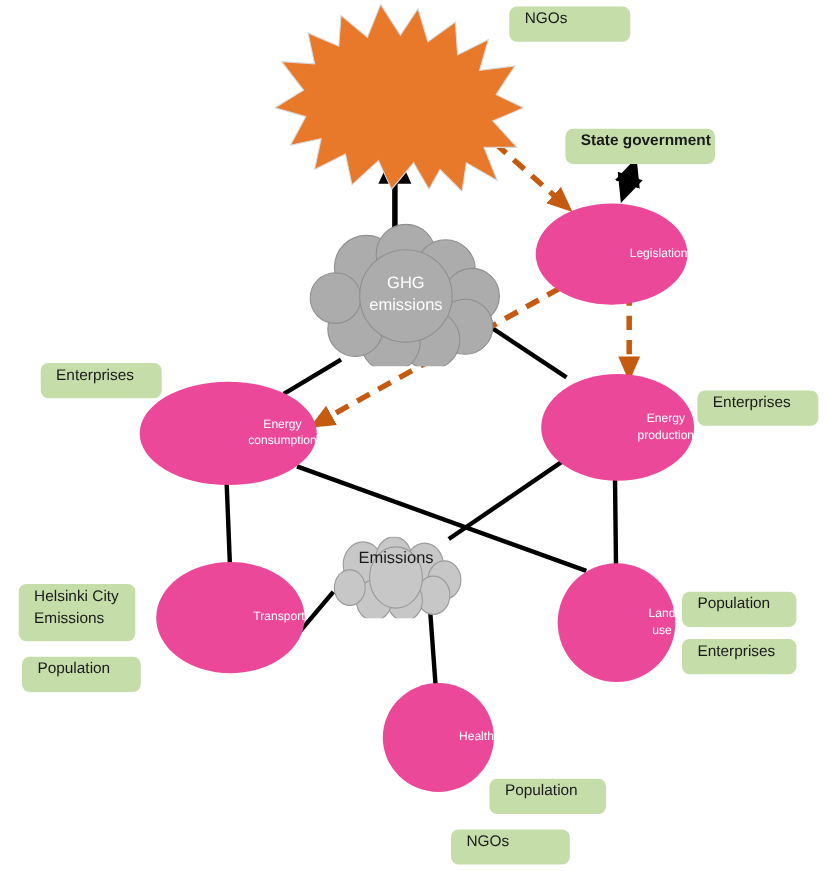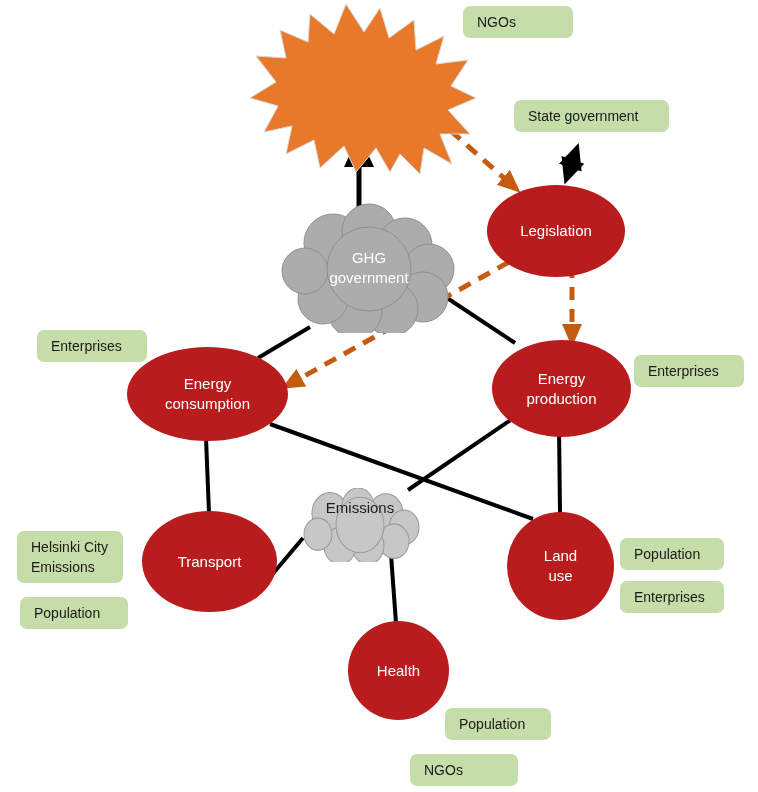--- a/index.html
+++ b/index.html
@@ -33,23 +33,24 @@
     justify-content: center;
     text-align: center;
     line-height: 1.32;
   }
   .node-label {
     display: block;
     white-space: pre-line;
   }
   .ellipse {
     border-radius: 50%;
-    background: #b91c1c;
+    background: #ec4899;
     color: #ffffff;
-    font-size: 15px;
+    font-size: 11px;
+    justify-content: flex-end;
   }
   .cloud-node {
     color: #ffffff;
     font-size: 15px;
   }
   .cloud-node.dark-text {
     color: #1a1a1a;
   }
   .cloud-node .node-label {
     position: relative;
@@ -63,21 +64,21 @@
     position: relative;
     z-index: 3;
   }
   .tag {
     position: absolute;
     background: #C5DDA8;
     border-radius: 7px;
     color: #1a1a1a;
     font-size: 14px;
     display: flex;
-    align-items: center;
+    align-items: flex-start;
     padding-left: 14px;
     line-height: 1.45;
     box-sizing: border-box;
   }
   .tag .tag-label {
     display: block;
     white-space: pre-line;
   }
   .shape-svg {
     position: absolute;
@@ -148,21 +149,21 @@
         <circle cx="148" cy="66" r="25"></circle>
         <circle cx="142" cy="94" r="25"></circle>
         <circle cx="110" cy="106" r="27"></circle>
         <circle cx="74" cy="108" r="27"></circle>
         <circle cx="42" cy="96" r="25"></circle>
         <circle cx="24" cy="68" r="23"></circle>
         <circle cx="88" cy="66" r="42"></circle>
       </g>
     </svg>
     <span class="node-label">GHG
-government</span>
+emissions</span>
   </div>
 
   <div class="node ellipse" style="left:487px; top:185px; width:138px; height:92px;">
     <span class="node-label">Legislation</span>
   </div>
 
   <div class="node ellipse" style="left:127px; top:347px; width:161px; height:94px;">
     <span class="node-label">Energy
 consumption</span>
   </div>
@@ -199,21 +200,21 @@
   </div>
 
   <div class="node ellipse" style="left:348px; top:621px; width:101px; height:99px;">
     <span class="node-label">Health</span>
   </div>
 
   <div class="tag" style="left:463px; top:6px; width:110px; height:32px;">
     <span class="tag-label">NGOs</span>
   </div>
 
-  <div class="tag" style="left:514px; top:100px; width:155px; height:32px;">
+  <div class="tag" style="left:514px; top:117px; width:136px; height:32px;font-weight:bold;">
     <span class="tag-label">State government</span>
   </div>
 
   <div class="tag" style="left:37px; top:330px; width:110px; height:32px;">
     <span class="tag-label">Enterprises</span>
   </div>
 
   <div class="tag" style="left:634px; top:355px; width:110px; height:32px;">
     <span class="tag-label">Enterprises</span>
   </div>

